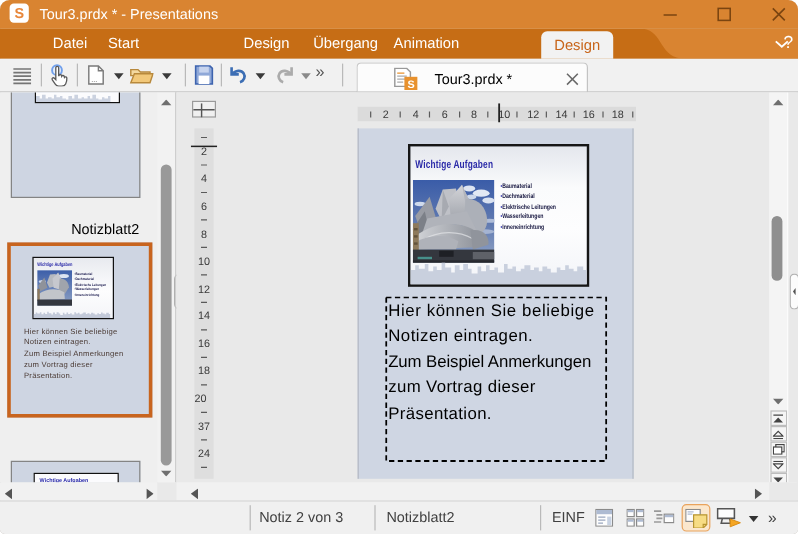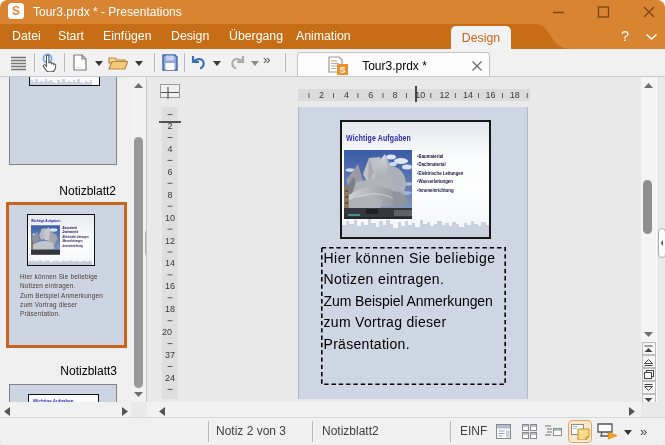--- a/index.html
+++ b/index.html
@@ -8,21 +8,21 @@
   border-radius:8px 8px 4px 4px;overflow:hidden;background:#F0F0F0;
   box-shadow:inset 0 -1px 0 #C9C2BA,inset 1px 0 0 #D8D8D8,inset -1px 0 0 #D8D8D8;}
 .abs{position:absolute;}
 
 #titlebar{position:absolute;left:0;top:0;width:665px;height:24px;background:#D98431;}
 #logo{position:absolute;left:8px;top:3px;width:16px;height:16px;background:#fff;border-radius:3.5px;
   color:#E8873B;font-weight:bold;font-size:12px;text-align:center;line-height:17px;}
 #wtitle{position:absolute;left:33px;top:0;height:32px;line-height:25px;color:#fff;font-size:12px;}
 
 #menubar{position:absolute;left:0;top:24px;width:665px;height:25px;background:#C66D15;}
-.mitem{position:absolute;top:0;height:25px;line-height:24px;color:#fff;font-size:12.3px;}
+.mitem{position:absolute;top:0;height:25px;line-height:24px;color:#fff;font-size:12.3px;margin-left:32px;}
 #anstab{position:absolute;left:451px;top:2px;width:60px;height:23px;background:#F2F2F2;
   border-radius:5px 5px 0 0;color:#C8651A;font-size:12.3px;text-align:center;line-height:24px;}
 
 #toolbar{position:absolute;left:0;top:49px;width:665px;height:28px;background:#F1F1F1;border-bottom:1px solid #C9C9C9;}
 .tsep{position:absolute;top:4px;width:1px;height:19px;background:#B9B9B9;}
 #doctab{position:absolute;left:297px;top:3px;width:193px;height:25px;background:#FCFCFC;
   border:1px solid #C3C3C3;border-bottom:1px solid #C9C9C9;border-radius:4px 4px 0 0;}
 
 #leftpanel{position:absolute;left:0;top:77px;width:146px;height:325px;background:#EFEFEF;overflow:hidden;}
 #pdivider{position:absolute;left:146px;top:77px;width:1px;height:340px;background:#C6C6C6;}
@@ -69,21 +69,20 @@
         <path d="M96 7 l10 10 M106 7 l-10 10"></path>
       </g>
     </svg>
   </div>
   <div id="menubar">
     <svg class="abs" style="left:520px;top:0" width="145" height="25" viewBox="0 0 145 25">
       <path d="M16 0 C 33 2 29 25 51 25 L145 25 L145 0 Z" fill="#D98431"></path>
     </svg>
     <div class="mitem" style="left:12px">Datei</div>
     <div class="mitem" style="left:58px">Start</div>
-    <div class="mitem" style="left:103px">Einfügen</div>
     <div class="mitem" style="left:171px">Design</div>
     <div class="mitem" style="left:229px">Übergang</div>
     <div class="mitem" style="left:296px">Animation</div>
     <div id="anstab">Design</div>
     <div class="mitem" style="left:621px;font-size:14.5px">?</div>
     <svg class="abs" style="left:645px;top:9px" width="13" height="8" viewBox="0 0 13 8">
       <path d="M1.5 1.5 L6.5 6 L11.5 1.5" stroke="#fff" stroke-width="1.6" fill="none"></path>
     </svg>
   </div>
   <div id="toolbar">
@@ -196,21 +195,20 @@
             <div>▪Inneneinrichtung</div>
         </div>
         <svg style="position:absolute;left:0;bottom:0" width="64" height="6" viewBox="0 0 147 21" preserveAspectRatio="none">
           <path d="M0 21 V9 h4 V5 h3 V8 h5 V4 h3 V10 h4 V6 h3 V9 h4 V3 h3 V7 h5 V11 h3 V5 h4 V9 h3 V4 h4 V8 h3 V12 h5 V6 h3 V10 h4 V5 h3 V9 h4 V7 h3 V11 h5 V4 h3 V8 h4 V6 h3 V10 h4 V8 h3 V5 h5 V9 h3 V7 h4 V10 h3 V6 h4 V8 h3 V11 h5 V7 h3 V9 h4 V5 h3 V8 h4 V10 h3 V6 h5 V9 h3 V21 Z" fill="#C3CAD9"></path>
         </svg>
       </div>
       <div style="position:absolute;left:11px;top:67px;width:95px;font-size:6.4px;line-height:9.3px;color:#4A3A34;letter-spacing:0.2px;">
         Hier können Sie beliebige<br>Notizen eintragen.<br>Zum Beispiel Anmerkungen<br>zum Vortrag dieser<br>Präsentation.
       </div>
     </div>
-    <div class="thumblabel" style="left:0;top:287px;width:117px;">Notizblatt3</div>
 
     <div class="thumbpage" style="left:9px;top:307px;width:108px;height:30px;">
       <div style="position:absolute;left:18px;top:9px;width:71px;height:30px;background:#FBFBFD;border:1.5px solid #111;">
         <div style="position:absolute;left:4px;top:3px;font-size:5px;font-weight:bold;color:#2A2AA8;transform:scale(0.9);transform-origin:0 0;white-space:nowrap;">Wichtige Aufgaben</div>
       </div>
     </div>
 
     <div style="position:absolute;left:131px;top:0;width:15px;height:325px;background:#F2F2F2;"></div>
     <svg style="position:absolute;left:134px;top:6px" width="9" height="5" viewBox="0 0 9 5">
         <path d="M0 5 L4.5 0 L9 5 Z" fill="#6F6F6F"></path>

